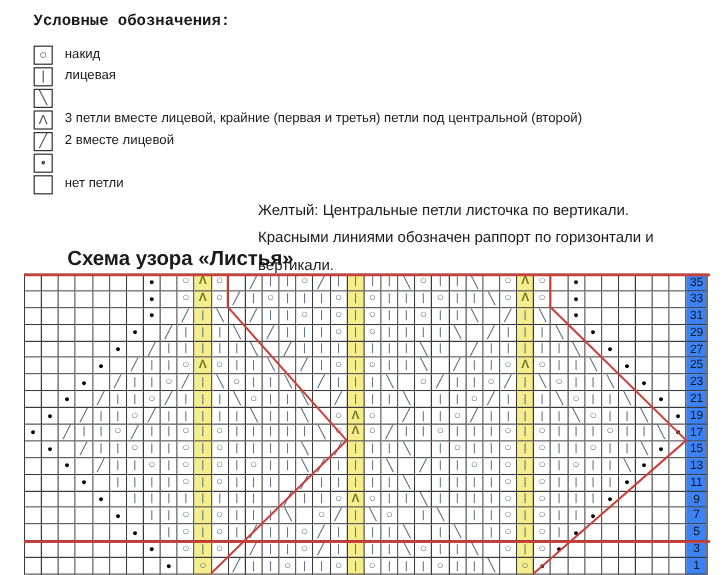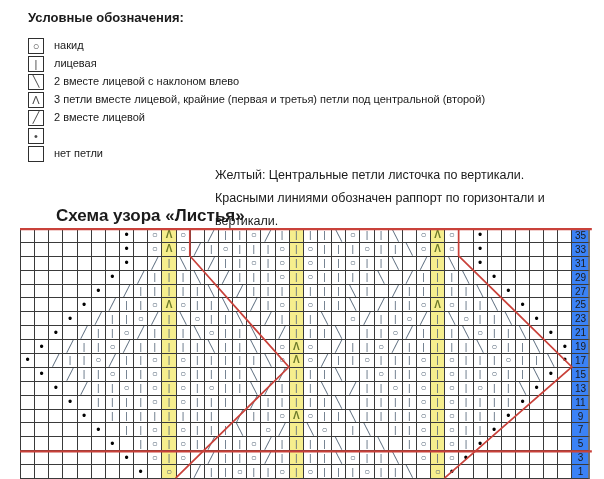--- a/index.html
+++ b/index.html
@@ -1,20 +1,20 @@
 <!DOCTYPE html>
 <html><head>
 <meta charset="utf-8">
 <style>
   html,body{margin:0;padding:0;}
   body{
     width:604px;height:479px;position:relative;background:#ffffff;
     font-family:"Liberation Sans","DejaVu Sans",sans-serif;color:#1a1a1a;overflow:hidden;
   }
-  .legend-title{position:absolute;left:28px;top:10px;font-size:13px;font-weight:bold;}
+  .legend-title{position:absolute;left:28px;top:10px;font-size:13px;font-weight:bold;font-family:Liberation Mono, monospace;}
   .legend{position:absolute;left:28px;top:36px;}
   .legend-row{display:flex;align-items:center;height:18px;}
   .legend-box{
     width:16px;height:16px;box-sizing:border-box;border:1.6px solid #2f2f2f;background:#fff;
     display:flex;align-items:center;justify-content:center;flex:0 0 16px;
     font-size:11px;color:#4a4a4a;margin-bottom:-1.6px;
   }
   .legend-label{margin-left:10px;font-size:11px;white-space:nowrap;}
   .notes{position:absolute;left:215px;top:164px;font-size:12.5px;line-height:23px;}
   .chart-title{position:absolute;left:20px;top:206px;font-size:17px;font-weight:bold;margin-left:36px;}
@@ -52,21 +52,20 @@
     <div class="legend-row">
       <div class="legend-box">○</div>
       <span class="legend-label">накид</span>
     </div>
     <div class="legend-row">
       <div class="legend-box">|</div>
       <span class="legend-label">лицевая</span>
     </div>
     <div class="legend-row">
       <div class="legend-box">╲</div>
-      <span class="legend-label">2 вместе лицевой с наклоном влево</span>
     </div>
     <div class="legend-row">
       <div class="legend-box">Λ</div>
       <span class="legend-label">3 петли вместе лицевой, крайние (первая и третья) петли под центральной (второй)</span>
     </div>
     <div class="legend-row">
       <div class="legend-box">╱</div>
       <span class="legend-label">2 вместе лицевой</span>
     </div>
     <div class="legend-row">

